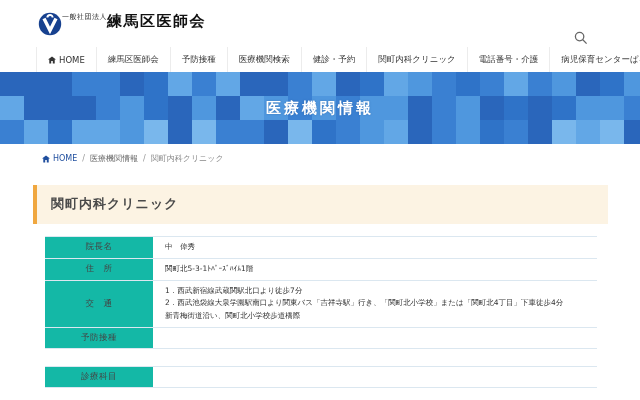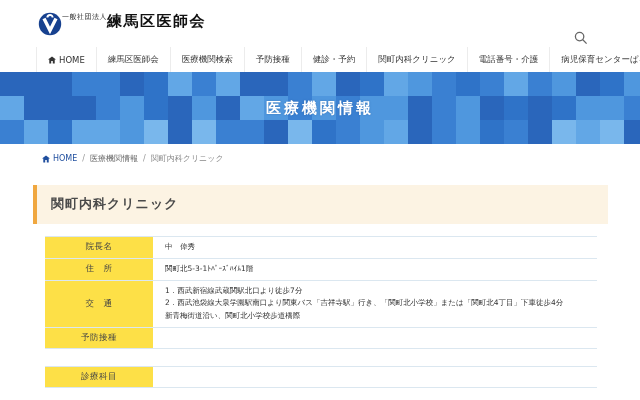--- a/index.html
+++ b/index.html
@@ -38,21 +38,21 @@
   
   .title-block { margin:21px 32px 0 33px; background:#fcf3e3; border-left:4px solid #f0a73f;
     padding:10px 14px 11px; font-size:13px; font-weight:bold; color:#4a4a4a; letter-spacing:1px; }
 
   
   .notice { margin:17px 40px 0 42px; font-size:8.5px; color:#333; }
 
   
   .info-table { margin:12px 43px 0 45px; border-top:1px solid #dbe7f0; }
   .info-row { display:flex; border-bottom:1px solid #dbe7f0; min-height:18px; }
-  .cell-label { width:108px; flex:0 0 108px; background:#fde047; display:flex; align-items:center; justify-content:center;
+  .cell-label { width:108px; flex:0 0 108px; background:#14b8a6; display:flex; align-items:center; justify-content:center;
     text-align:center; font-size:8.5px; color:#444; padding:4px 2px; letter-spacing:.5px; }
   .cell-value { flex:1; display:flex; align-items:center; font-size:7.5px; color:#333; padding:4px 12px; line-height:1.7; }
   .cell-value span { white-space:pre-line; }
 </style>
 </head>
 <body>
 
 <header class="site-header">
   <div class="logo-wrap">
     <svg class="logo-mark" viewBox="0 0 24 24">
@@ -73,24 +73,24 @@
   <span class="nav-item">
     <svg class="home-glyph" viewBox="0 0 10 9">
       <path d="M5 0 L10 4 H8.4 V9 H6 V5.6 H4 V9 H1.6 V4 H0 Z"></path>
     </svg>
     <span>HOME</span>
   </span>
   <span class="nav-item">
       <span>練馬区医師会</span>
     </span>
   <span class="nav-item">
+      <span>予防接種</span>
+    </span>
+  <span class="nav-item">
       <span>医療機関検索</span>
-    </span>
-  <span class="nav-item">
-      <span>予防接種</span>
     </span>
   <span class="nav-item">
       <span>健診・予約</span>
     </span>
   <span class="nav-item">
       <span>関町内科クリニック</span>
     </span>
   <span class="nav-item">
       <span>電話番号・介護</span>
     </span>

